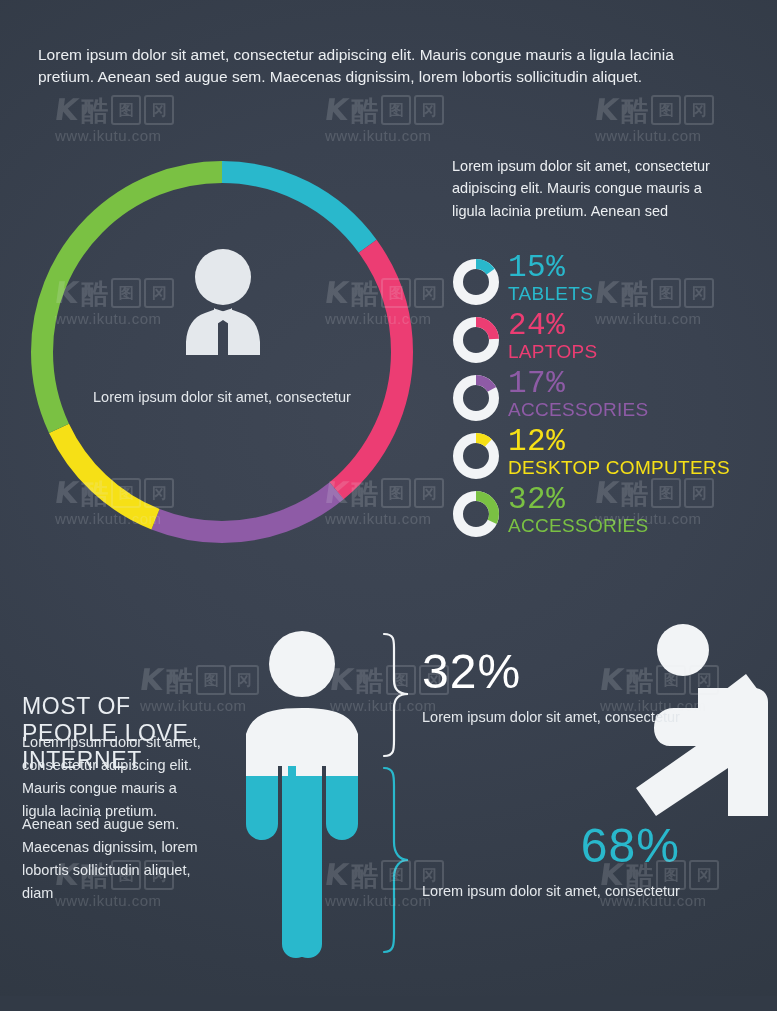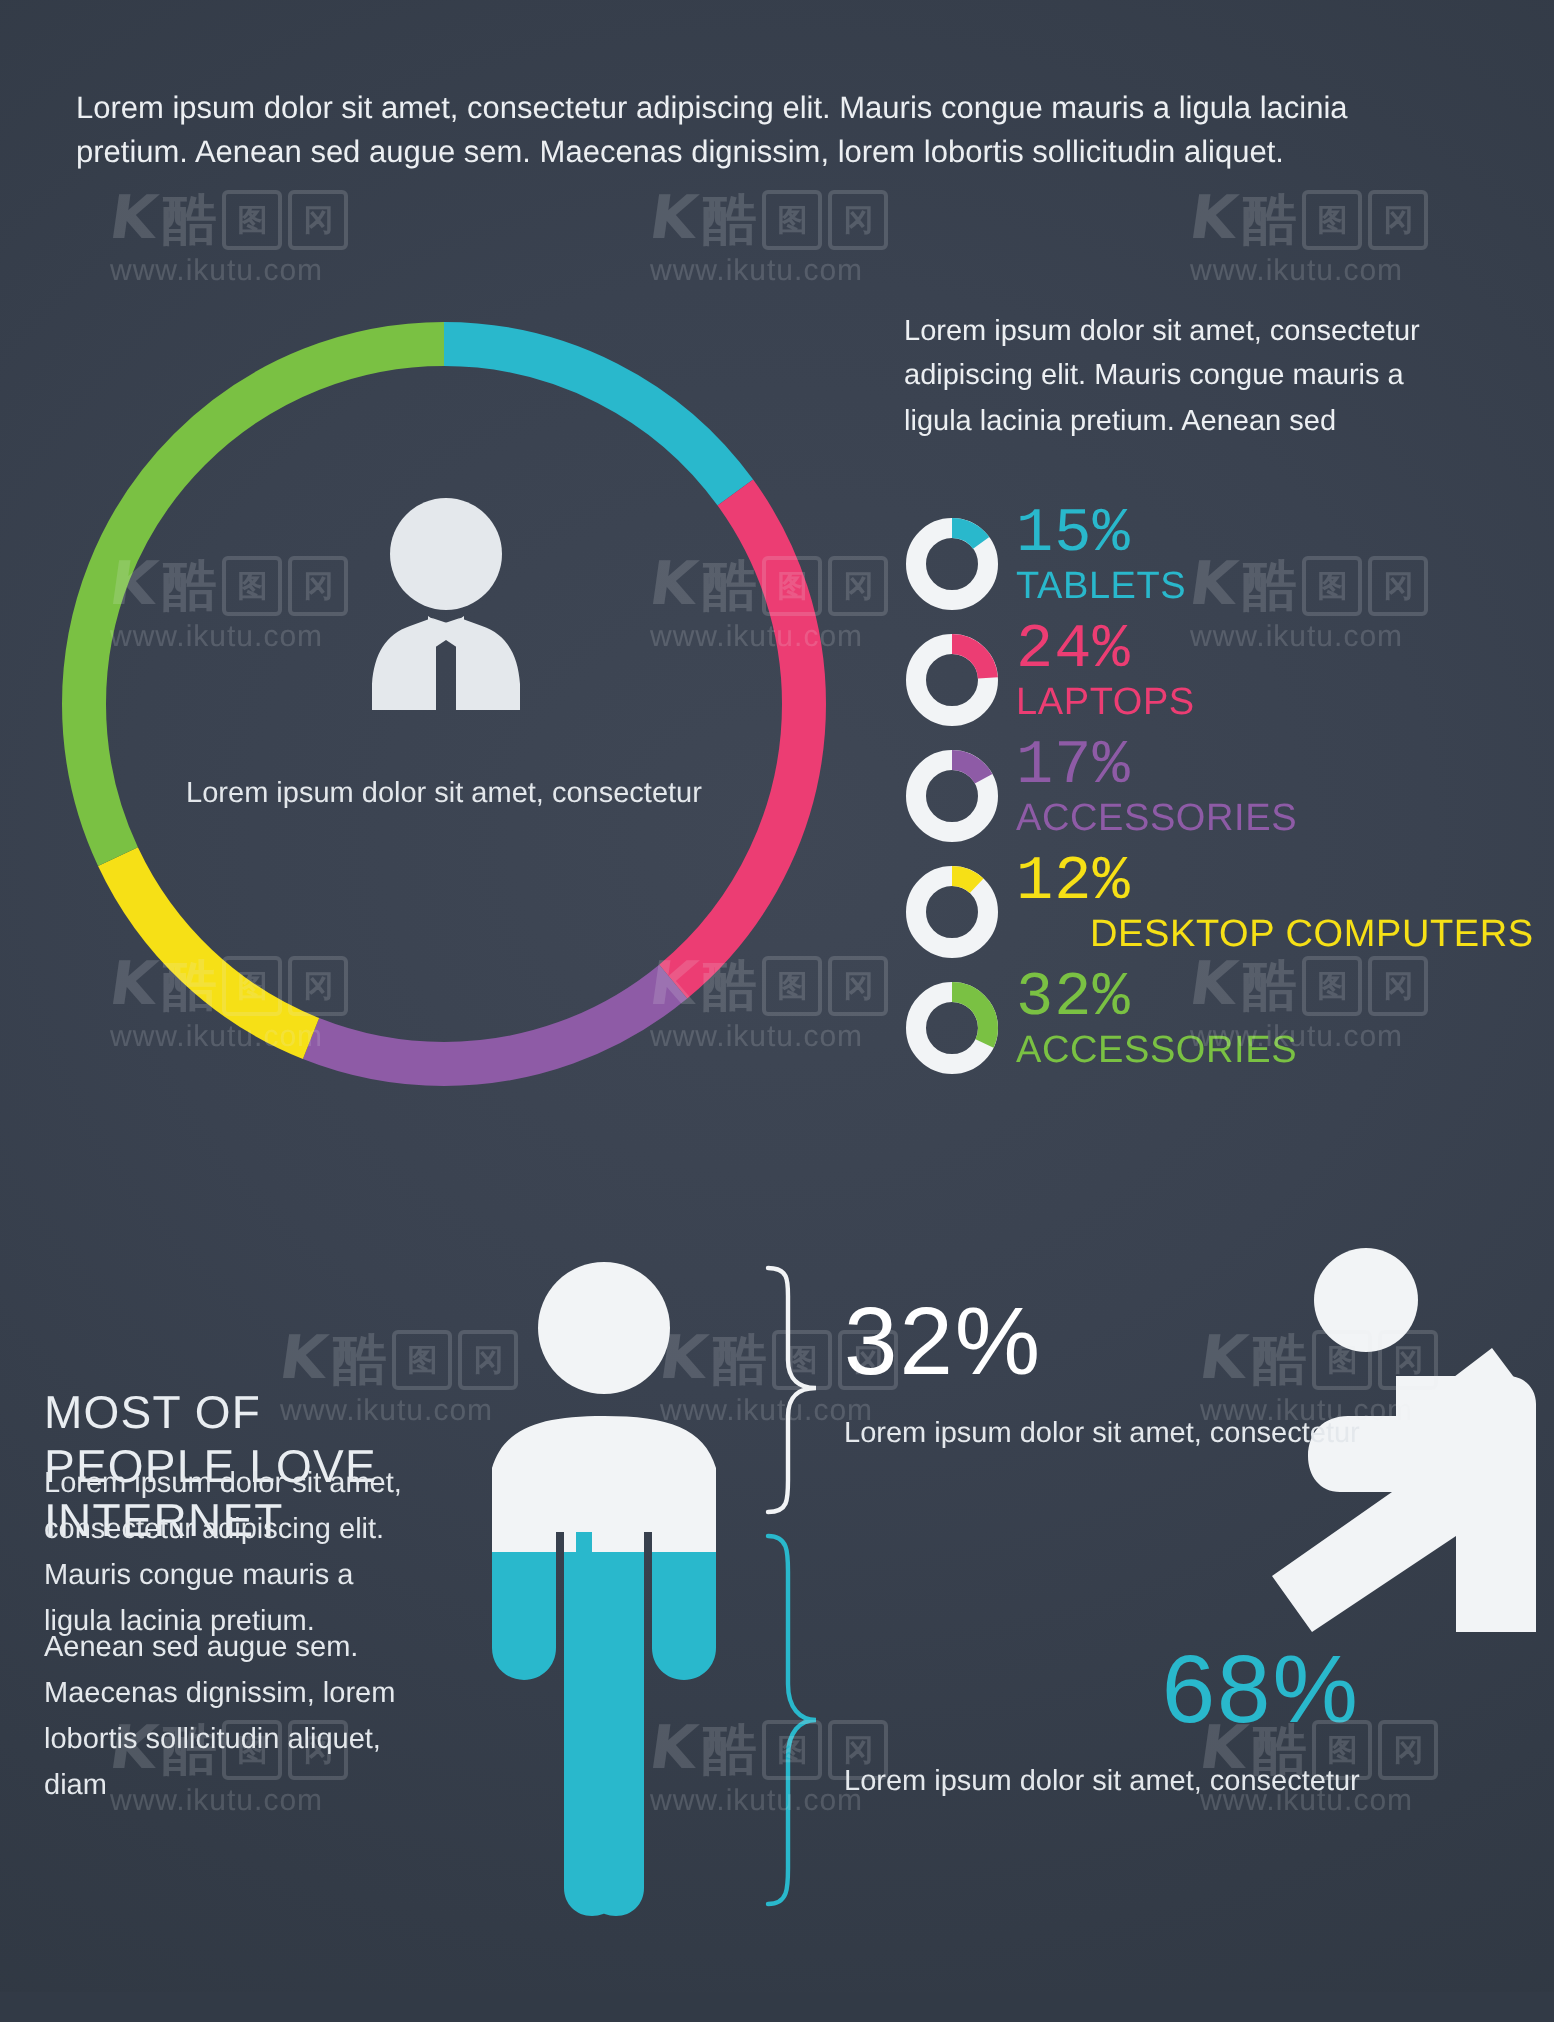--- a/index.html
+++ b/index.html
@@ -285,21 +285,21 @@
           <div class="legend-label" style="color: rgb(142, 91, 166);">ACCESSORIES</div>
         </div>
       </div>
       <div class="legend-row">
         <svg class="legend-donut" viewBox="0 0 52 52">
           <circle cx="26" cy="26" r="18" fill="none" stroke="#f2f4f6" stroke-width="10"></circle>
           <circle cx="26" cy="26" r="18" fill="none" stroke="#f6e016" stroke-width="10" stroke-dasharray="13.571680263507906 99.52565526572465" transform="rotate(-90 26 26)"></circle>
         </svg>
         <div class="legend-text">
           <div class="legend-pct" style="color: rgb(246, 224, 22);">12%</div>
-          <div class="legend-label" style="color: rgb(246, 224, 22); margin-left: 37px;">DESKTOP COMPUTERS</div>
+          <div class="legend-label" style="color: rgb(246, 224, 22);">DESKTOP COMPUTERS</div>
         </div>
       </div>
       <div class="legend-row">
         <svg class="legend-donut" viewBox="0 0 52 52">
           <circle cx="26" cy="26" r="18" fill="none" stroke="#f2f4f6" stroke-width="10"></circle>
           <circle cx="26" cy="26" r="18" fill="none" stroke="#7ac143" stroke-width="10" stroke-dasharray="36.19114736935442 76.90618815987813" transform="rotate(-90 26 26)"></circle>
         </svg>
         <div class="legend-text">
           <div class="legend-pct" style="color: rgb(122, 193, 67);">32%</div>
           <div class="legend-label" style="color: rgb(122, 193, 67);">ACCESSORIES</div>

